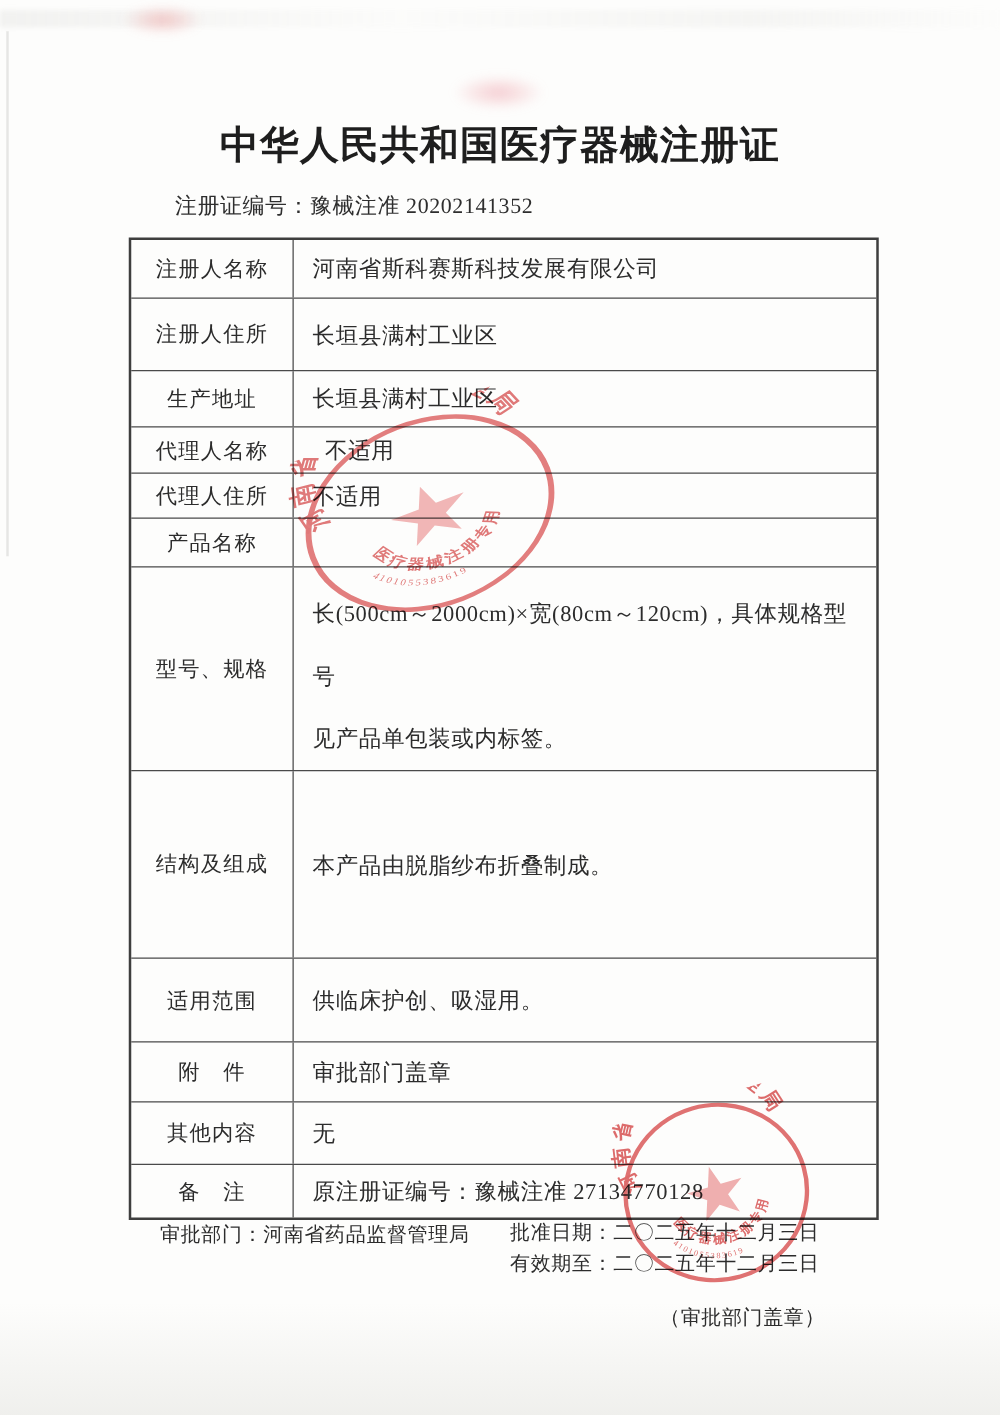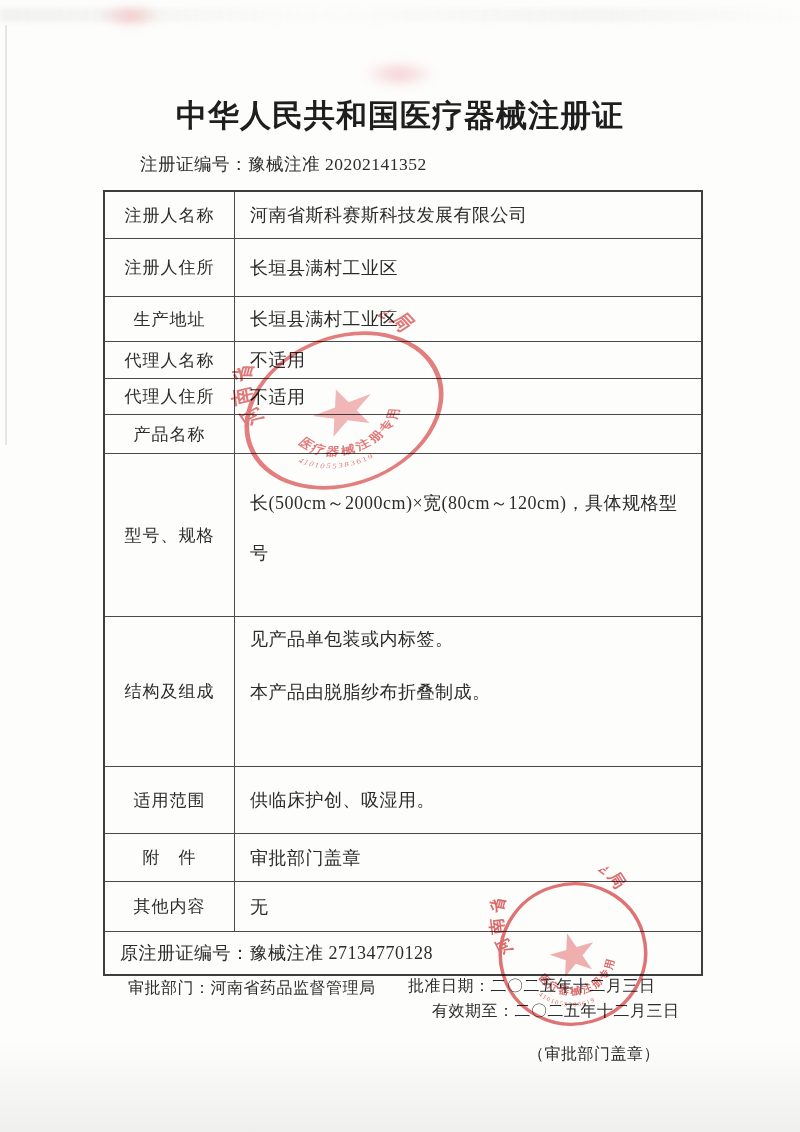--- a/index.html
+++ b/index.html
@@ -57,29 +57,29 @@
     display:flex;align-items:center;justify-content:center;
     font-size:17px;color:#2c2c2c;letter-spacing:1px;
     text-align:right;
   }
   .tvalue{
     flex:1;display:flex;flex-direction:column;justify-content:center;
     padding-left:15px;padding-right:8px;
     font-size:18px;color:#2c2c2c;letter-spacing:.5px;
   }
   .r0{height:46px;}.r1{height:57px;}.r2{height:44px;}
-  .r3{height:36px;}.r4{height:35px;}.r5{height:38px;gap:44px;}
+  .r3{height:36px;gap:10px;}.r4{height:35px;}.r5{height:38px;gap:44px;}
   .r6{height:162px;}.r7{height:149px;}.r8{height:66px;}
   .r9{height:47px;}.r10{height:49px;}.r11{height:42px;}
-  .r6 .tvalue{justify-content:flex-start;padding-top:24px;line-height:50px;gap:36px;}
+  .r6 .tvalue{justify-content:flex-end;padding-top:24px;line-height:50px;}
 
   .footer-line{position:absolute;font-size:16px;color:#2c2c2c;letter-spacing:.5px;}
   .f-dept{left:128px;top:978px;}
   .f-date{left:408px;top:976px;}
-  .f-valid{left:432px;top:1001px;}
+  .f-valid{left:408px;top:1001px;}
   .f-sealnote{left:528px;top:1024px;margin-top:20px;}
 
   .seal{
     position:absolute;mix-blend-mode:multiply;pointer-events:none;
   }
   .seal svg{display:block;width:100%;height:100%;}
   .seal-a{left:238px;top:333px;width:212px;height:155px;transform:rotate(-21deg);opacity:.8;}
   .seal-b{left:496px;top:880px;width:154px;height:148px;transform:rotate(-16deg);opacity:.88;}
   .seal .ring{fill:none;stroke:#dd5f5f;stroke-width:5;}
   .seal .star{fill:rgba(228,106,106,.6);}
@@ -162,20 +162,21 @@
           <span>审批部门盖章</span>
         </div>
     </div>
     <div class="trow r10">
       <div class="tlabel">其他内容</div>
       <div class="tvalue">
           <span>无</span>
         </div>
     </div>
     <div class="trow r11">
+      <div class="tlabel">备　注</div>
       <div class="tvalue">
           <span>原注册证编号：豫械注准 27134770128</span>
         </div>
     </div>
   </div>
 
   <div class="footer-line f-dept"><span>审批部门：</span><span>河南省药品监督管理局</span></div>
 
   <div class="footer-line f-date"><span>批准日期：</span><span>二〇二五年十二月三日</span></div>
 

